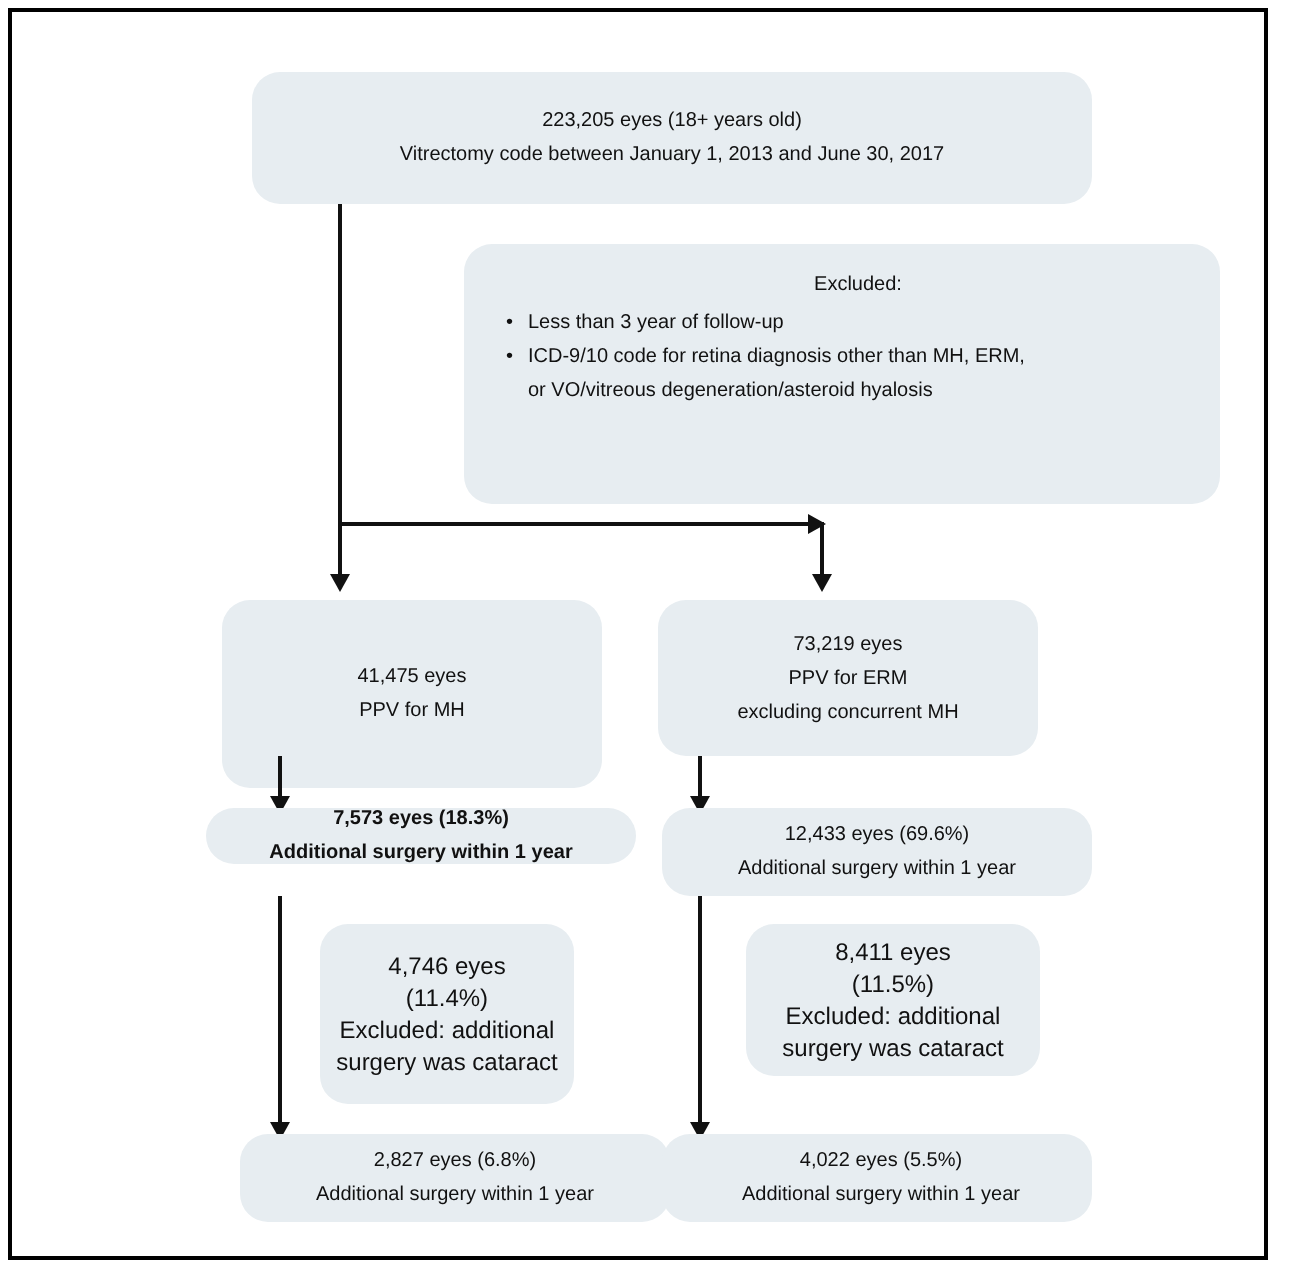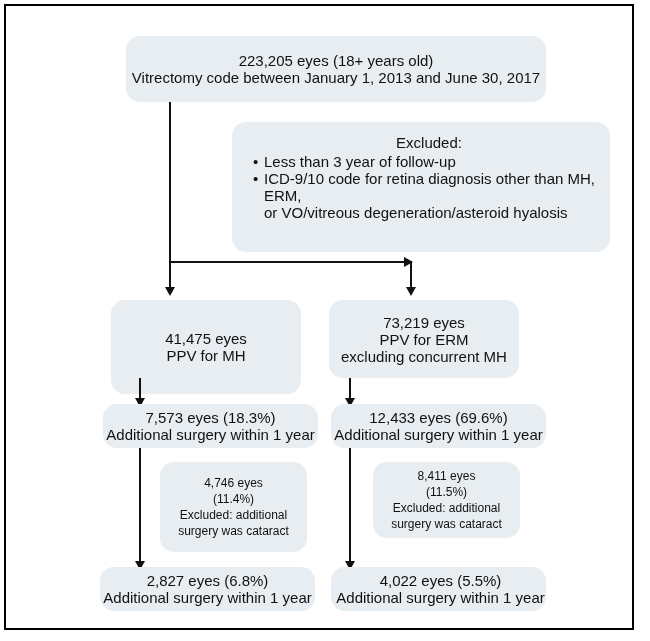--- a/index.html
+++ b/index.html
@@ -32,21 +32,21 @@
     position: absolute;
     background: #e7edf1;
     border-radius: 14px;
     box-sizing: border-box;
     display: flex;
     flex-direction: column;
     align-items: center;
     justify-content: center;
     text-align: center;
     color: #111111;
-    font-size: 15px;
+    font-size: 10px;
     line-height: 17px;
     padding: 4px 8px;
   }
   .node .line {
     display: block;
     white-space: nowrap;
   }
   .node.excl {
     align-items: stretch;
     justify-content: flex-start;
@@ -157,51 +157,51 @@
     <span class="line">PPV for ERM</span>
     <span class="line">excluding concurrent MH</span>
   </div>
 
   <div class="vline" style="left:139px; top:378px; height:26px;"></div>
   <div class="arrow-down" style="left:135px; top:398px;"></div>
 
   <div class="vline" style="left:349px; top:378px; height:26px;"></div>
   <div class="arrow-down" style="left:345px; top:398px;"></div>
 
-  <div class="node" style="left:103px; top:404px; width:215px; height:44px;">
+  <div class="node" style="left:103px; top:404px; width:215px; height:28px;font-weight:bold;">
     <span class="line">7,573 eyes (18.3%)</span>
     <span class="line">Additional surgery within 1 year</span>
   </div>
 
   <div class="node" style="left:331px; top:404px; width:215px; height:44px;">
     <span class="line">12,433 eyes (69.6%)</span>
     <span class="line">Additional surgery within 1 year</span>
   </div>
 
   <div class="vline" style="left:139px; top:448px; height:119px;"></div>
   <div class="arrow-down" style="left:135px; top:561px;"></div>
 
   <div class="vline" style="left:349px; top:448px; height:119px;"></div>
   <div class="arrow-down" style="left:345px; top:561px;"></div>
 
-  <div class="node small" style="left:160px; top:462px; width:147px; height:90px;">
+  <div class="node small" style="left:160px; top:462px; width:127px; height:90px;">
     <span class="line">4,746 eyes</span>
     <span class="line">(11.4%)</span>
     <span class="line">Excluded: additional</span>
     <span class="line">surgery was cataract</span>
   </div>
 
   <div class="node small" style="left:373px; top:462px; width:147px; height:76px;">
     <span class="line">8,411 eyes</span>
     <span class="line">(11.5%)</span>
     <span class="line">Excluded: additional</span>
     <span class="line">surgery was cataract</span>
   </div>
 
-  <div class="node" style="left:100px; top:567px; width:215px; height:44px;">
+  <div class="node" style="left:120px; top:567px; width:215px; height:44px;">
     <span class="line">2,827 eyes (6.8%)</span>
     <span class="line">Additional surgery within 1 year</span>
   </div>
 
   <div class="node" style="left:331px; top:567px; width:215px; height:44px;padding-left:12px;">
     <span class="line">4,022 eyes (5.5%)</span>
     <span class="line">Additional surgery within 1 year</span>
   </div>
 
 </div>

